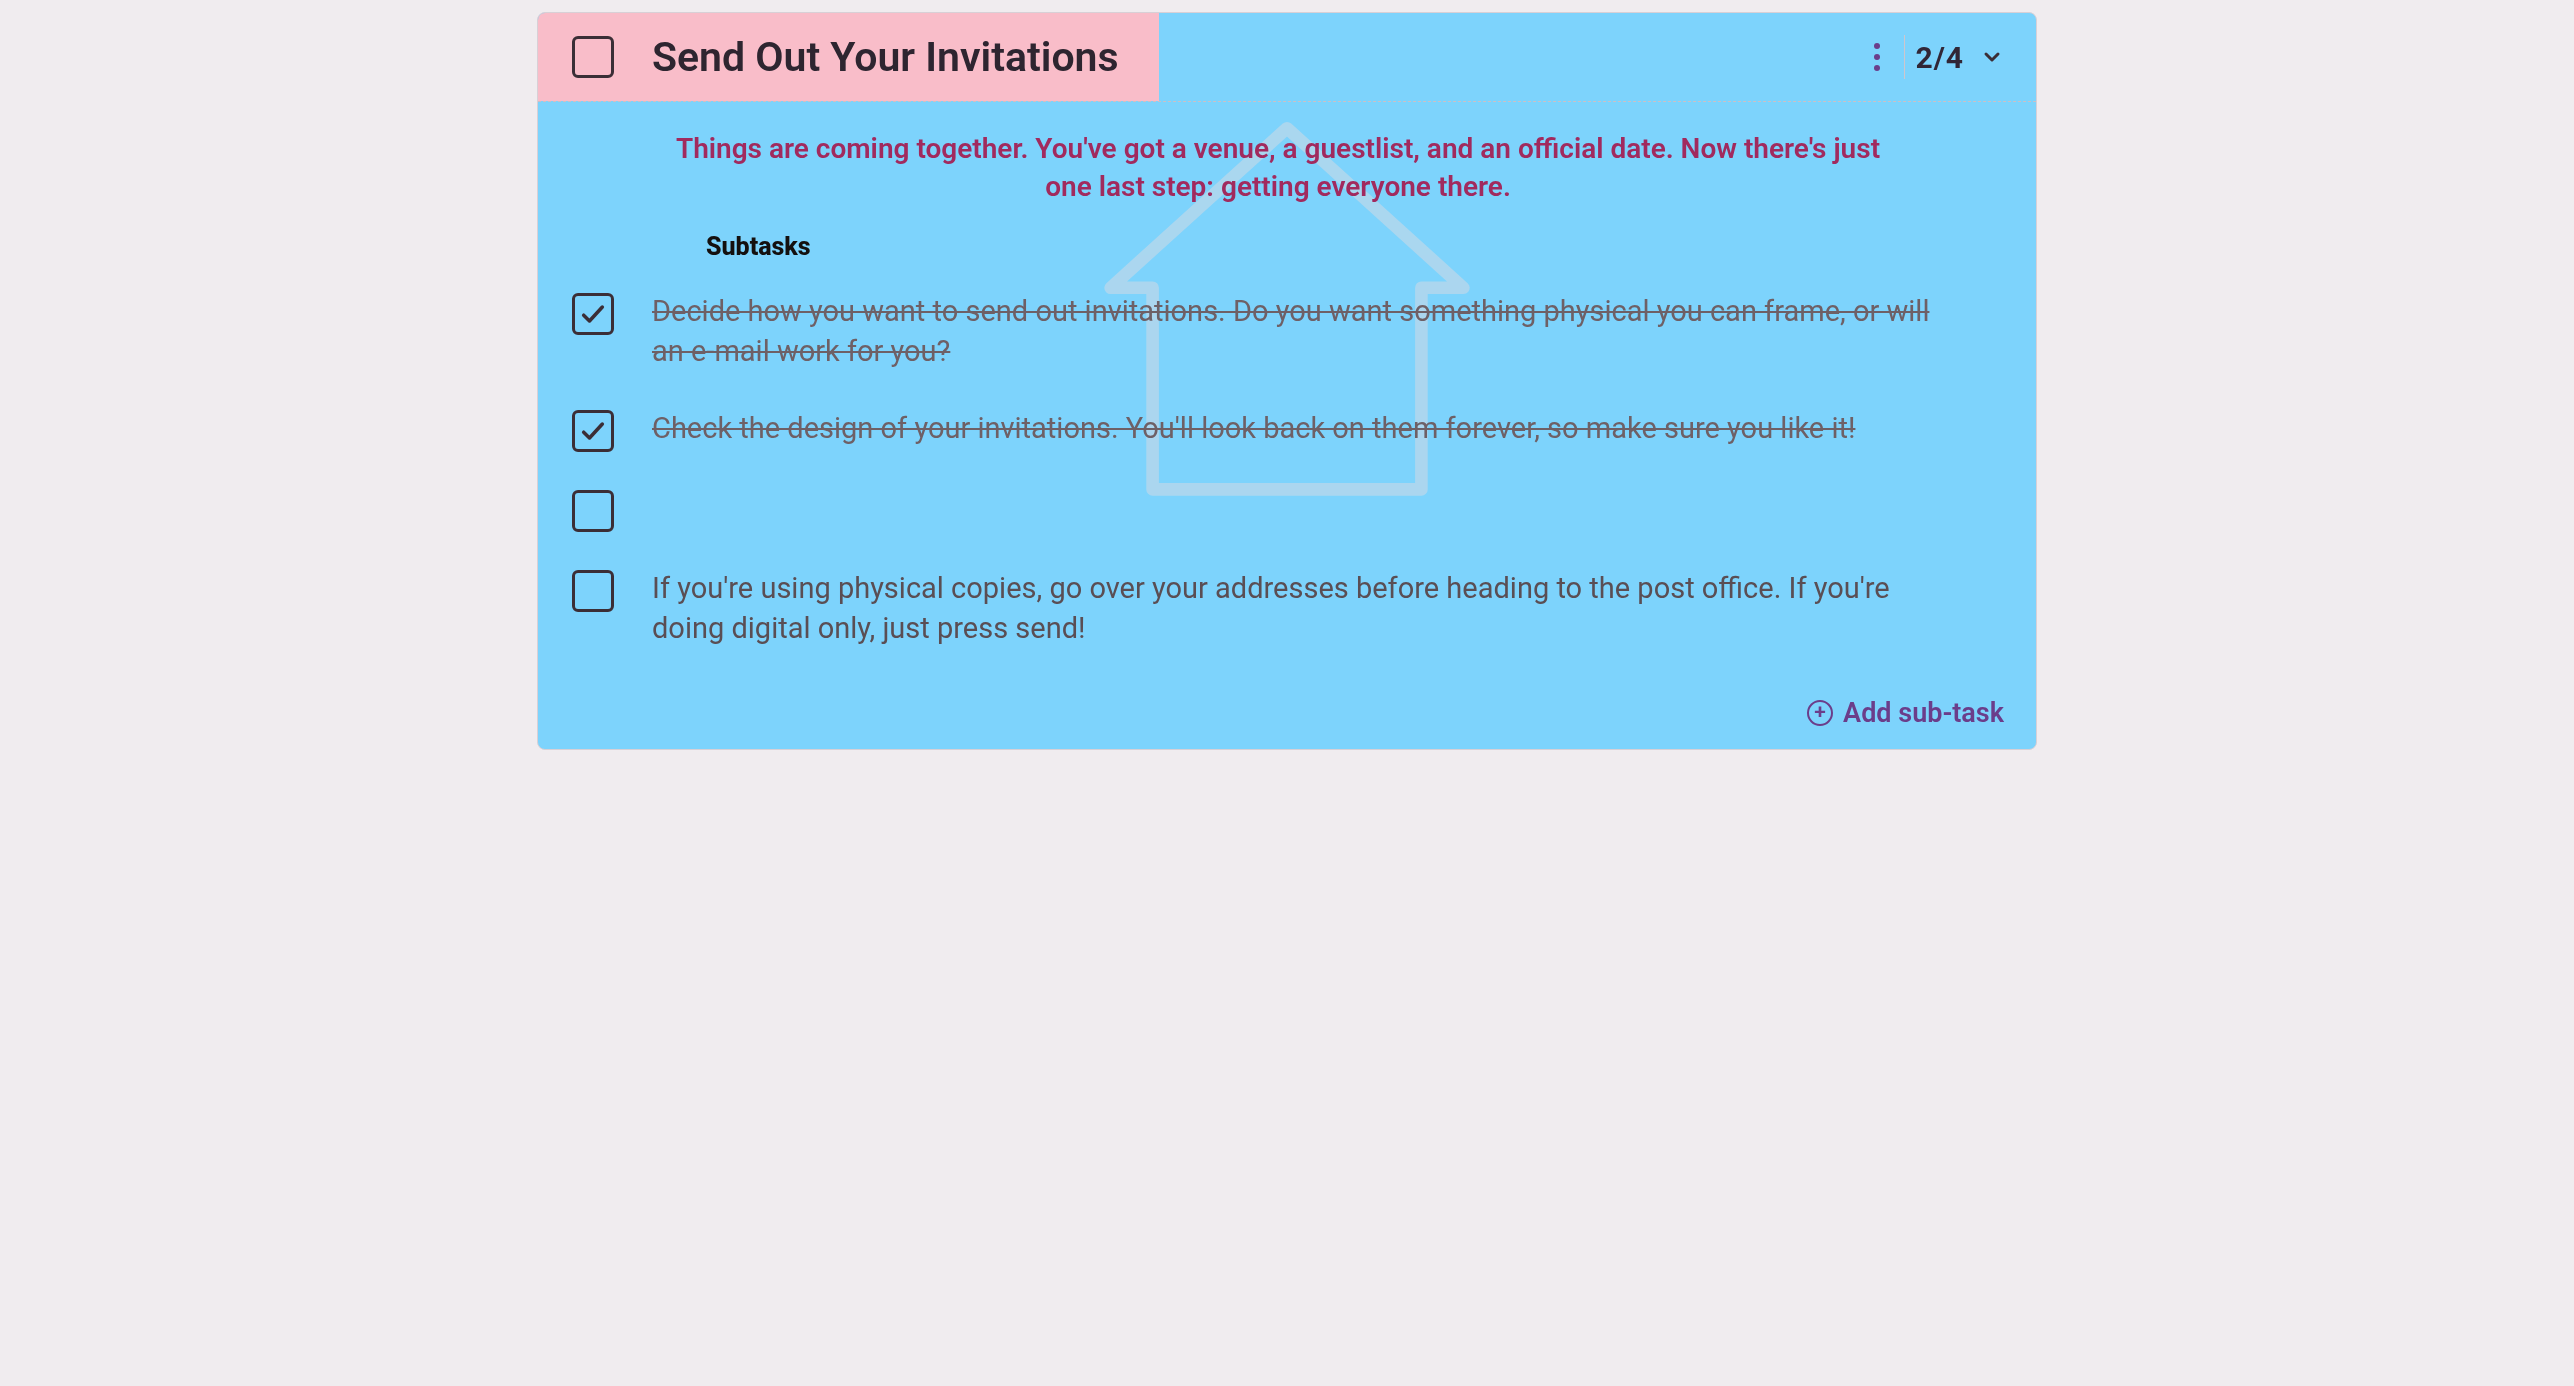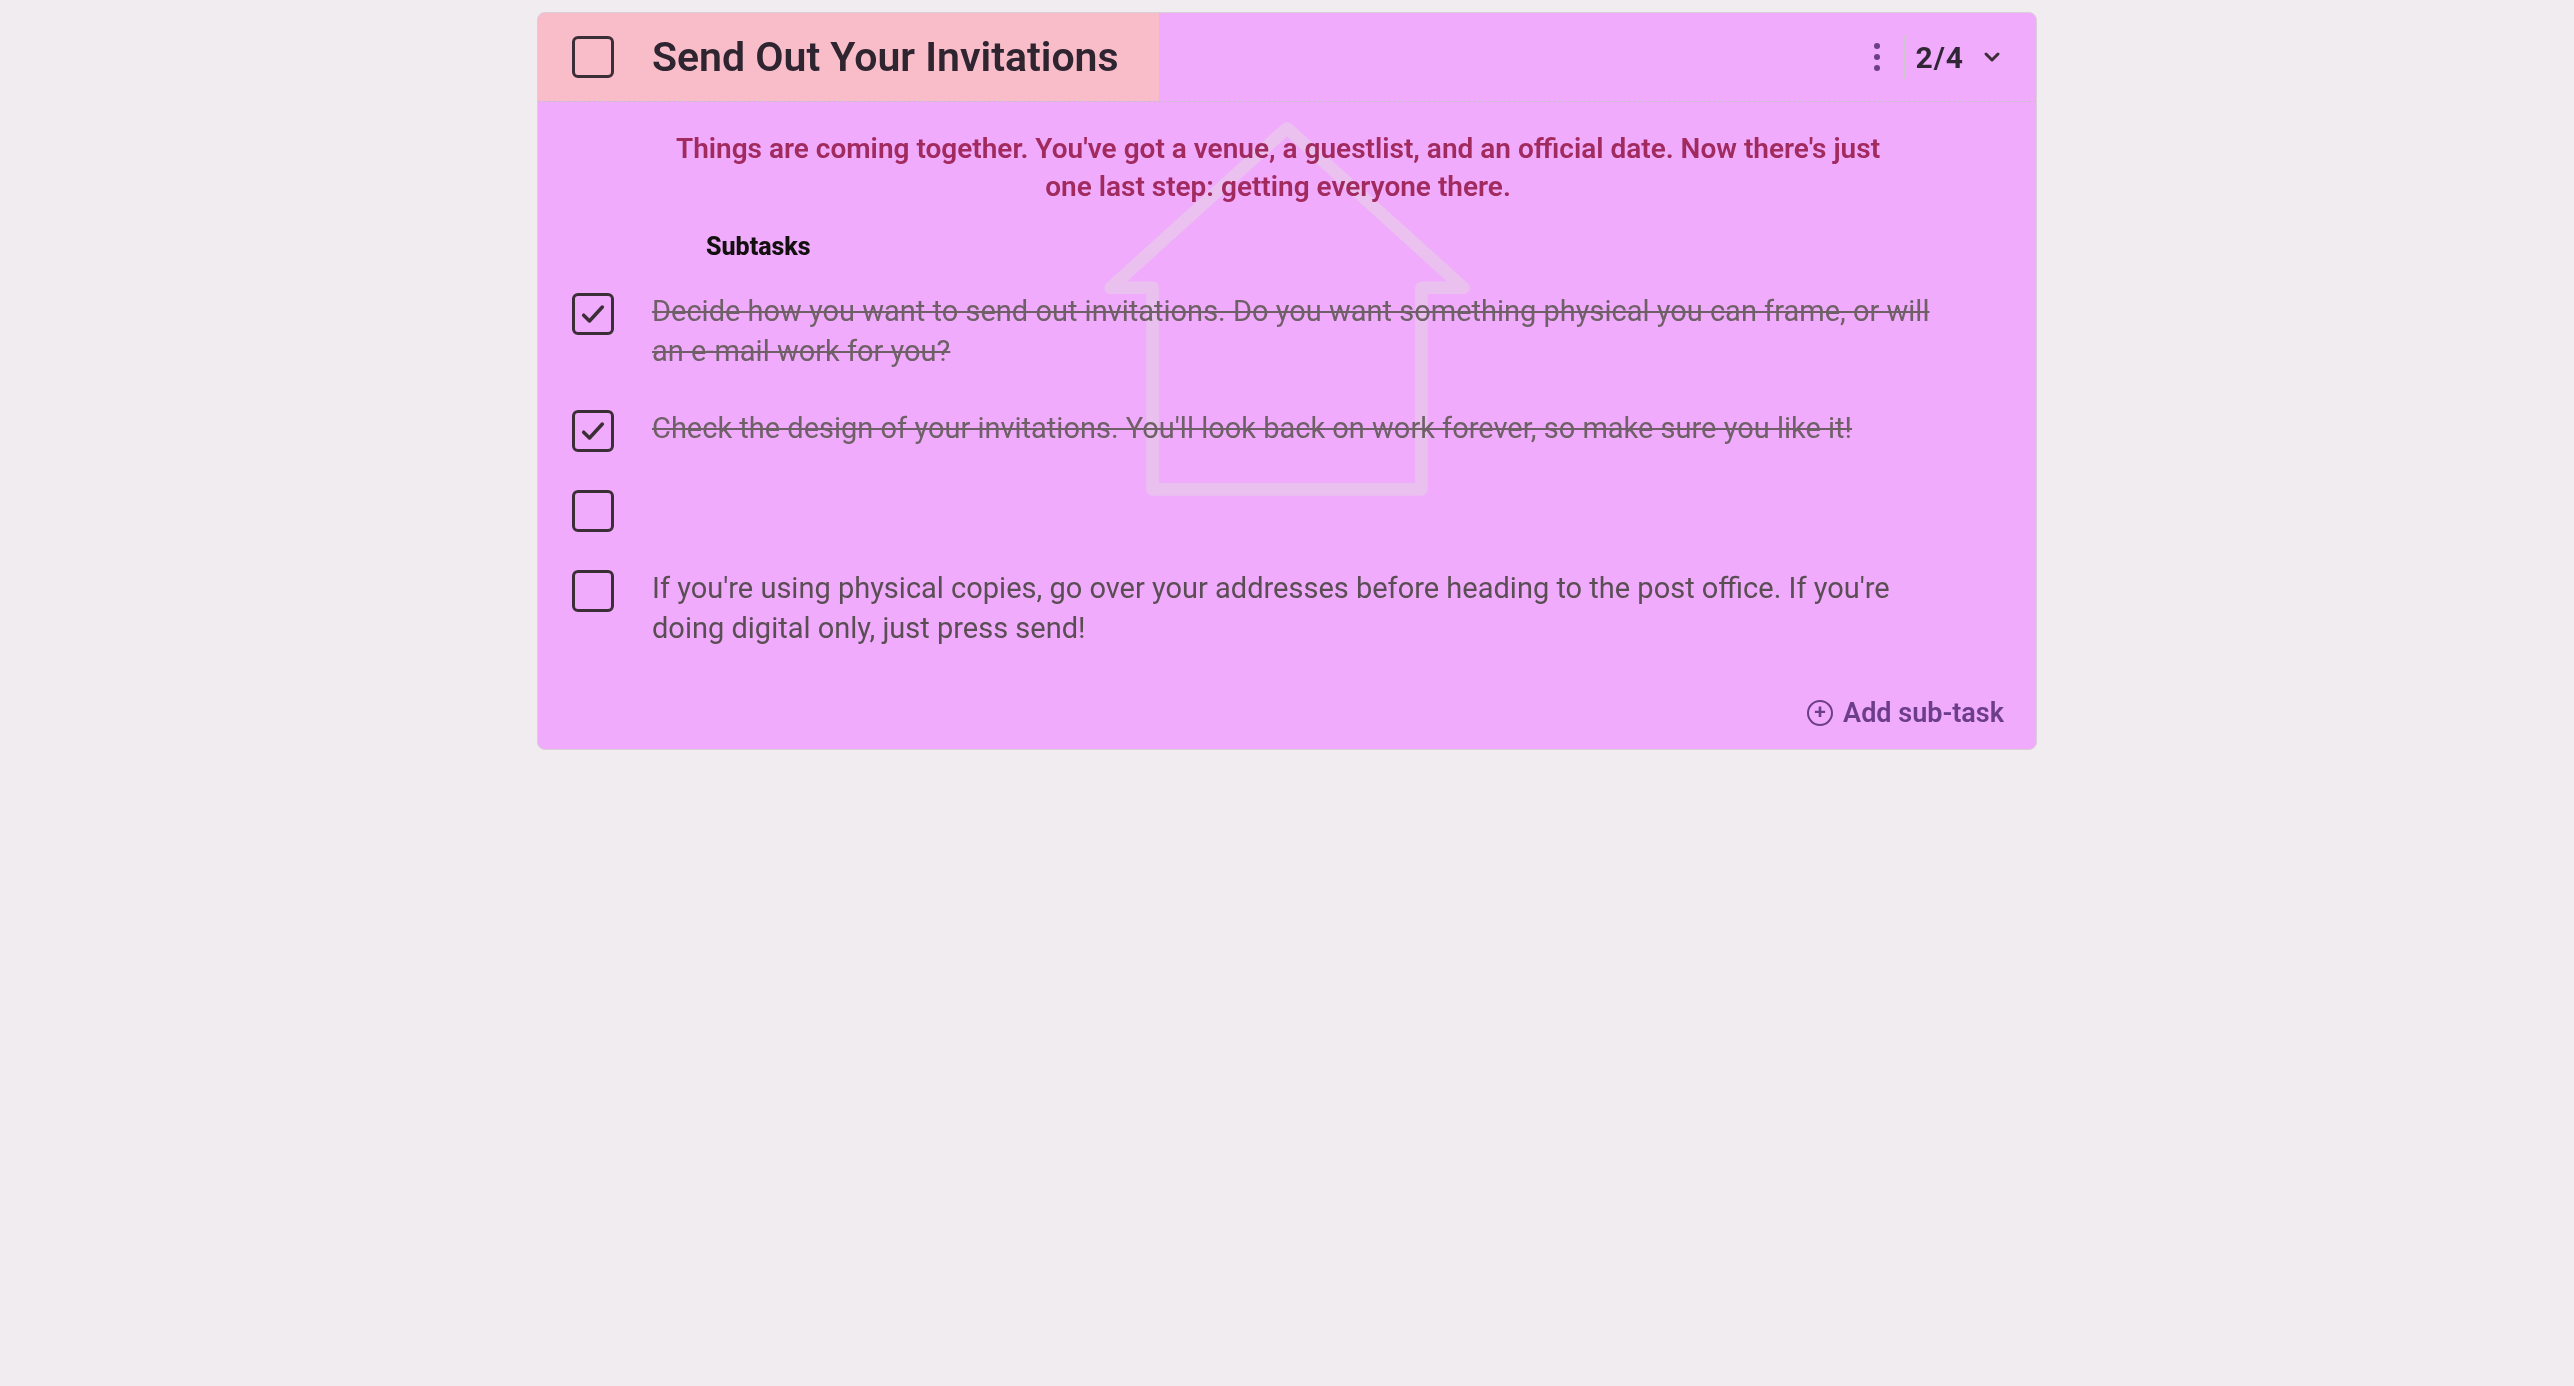--- a/index.html
+++ b/index.html
@@ -2,21 +2,21 @@
 <html><head>
 <meta charset="utf-8">
 <style>
   * { box-sizing: border-box; margin: 0; padding: 0; }
   body {
     font-family: -apple-system, BlinkMacSystemFont, "Segoe UI", Roboto, "Helvetica Neue", Arial, sans-serif;
     background: #f0ecef;
     padding: 12px;
   }
   .card {
-    background: #f0abfc;
+    background: #7dd3fc;
     border: 1px solid #d8d0d6;
     border-radius: 8px;
     overflow: hidden;
     max-width: 1500px;
     margin: 0 auto;
     position: relative;
   }
   .watermark {
     position: absolute;
     top: 90px;
@@ -228,21 +228,21 @@
             </svg>
           </div>
           <div class="subtask-text">Decide how you want to send out invitations. Do you want something physical you can frame, or will an e-mail work for you?</div>
         </div>
         <div class="subtask done">
           <div class="sub-checkbox checked">
             <svg width="28" height="28" viewBox="0 0 24 24" fill="none" stroke="#3b2e36" stroke-width="3" stroke-linecap="round" stroke-linejoin="round">
               <polyline points="4 13 9 18 20 6"></polyline>
             </svg>
           </div>
-          <div class="subtask-text">Check the design of your invitations. You'll look back on work forever, so make sure you like it!</div>
+          <div class="subtask-text">Check the design of your invitations. You'll look back on them forever, so make sure you like it!</div>
         </div>
         <div class="subtask">
           <div class="sub-checkbox"></div>
         </div>
         <div class="subtask">
           <div class="sub-checkbox"></div>
           <div class="subtask-text">If you're using physical copies, go over your addresses before heading to the post office. If you're doing digital only, just press send!</div>
         </div>
       </div>
   </div>

